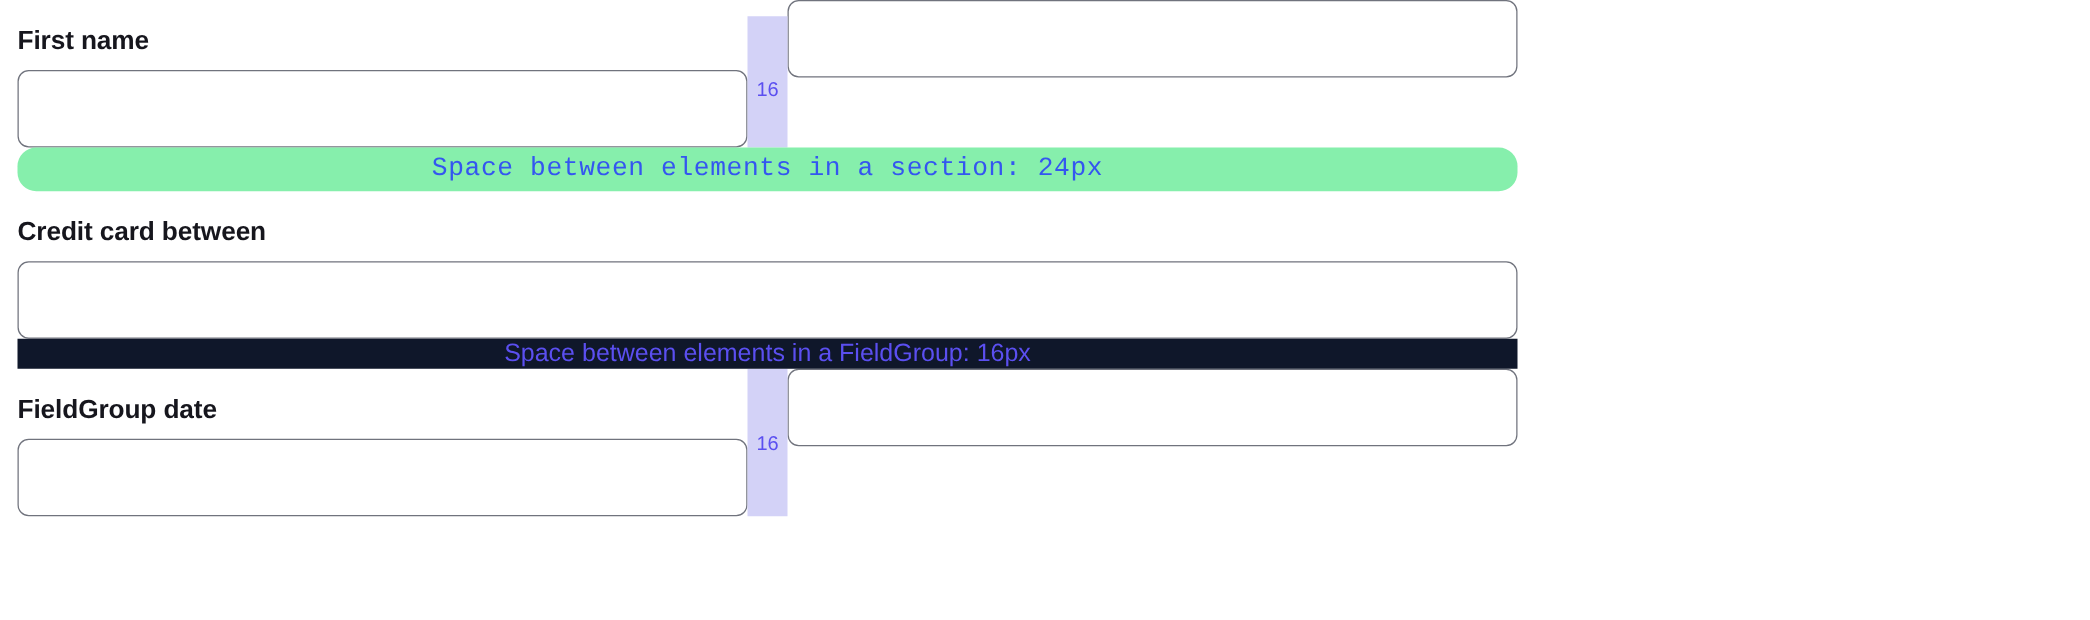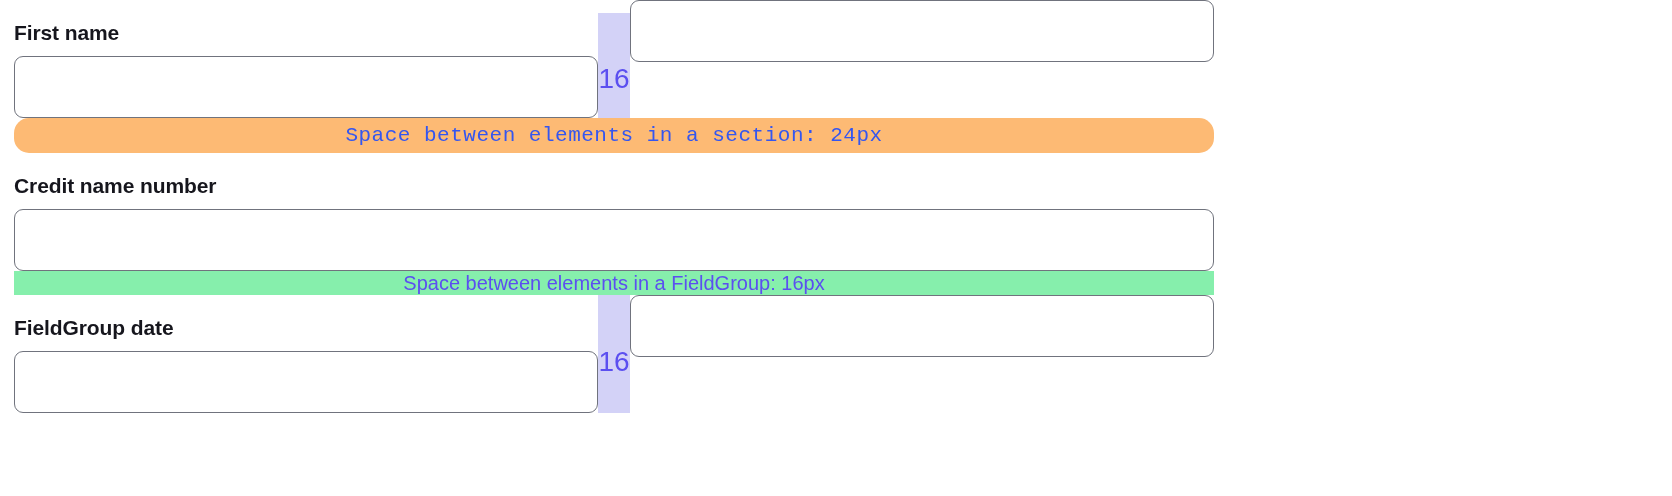--- a/index.html
+++ b/index.html
@@ -90,21 +90,21 @@
     background: #d3d2f7;
   }
   
   .row-top .gap-v .gap-v-fill { top: 13px; bottom: 0; }
   
   .row-bottom .gap-v .gap-v-fill { top: 0; bottom: 0; }
 
   .gap-v-label {
     position: absolute;
     z-index: 3;
-    font-size: 28px;
+    font-size: 16px;
     font-family: "Liberation Sans", sans-serif;
     color: #5b4ff0;
     line-height: 1;
     left: 50%;
     transform: translateX(-50%);
     white-space: nowrap;
   }
   .row-top .gap-v-label { top: 65px; }
   .row-bottom .gap-v-label { top: 53px; }
 
@@ -113,34 +113,34 @@
     width: 1200px;
     display: flex;
     align-items: center;
     justify-content: center;
     box-sizing: border-box;
     position: relative;
     z-index: 2;
   }
   .gap-band.section {
     height: 35px;
-    background: #fdba74;
+    background: #86efac;
     border-radius: 15px;
   }
   .gap-band.section .gap-band-label {
     font-family: "Liberation Mono", monospace;
     font-size: 21px;
     color: #3456f0;
     line-height: 1;
     letter-spacing: 0.5px;
     white-space: nowrap;
   }
   .gap-band.fieldgroup {
     height: 24px;
-    background: #86efac;
+    background: #0f172a;
   }
   .gap-band.fieldgroup .gap-band-label {
     font-family: "Liberation Sans", sans-serif;
     font-size: 20px;
     color: #5b4ff0;
     line-height: 1;
     white-space: nowrap;
   }
 </style>
 </head>
@@ -167,21 +167,21 @@
       </div>
 
     </div>
 
     <div class="gap-band section">
       <span class="gap-band-label">Space between elements in a section: 24px</span>
     </div>
 
     <div class="field-row">
       <div class="field-col full">
-        <div class="field-label">Credit name number</div>
+        <div class="field-label">Credit card between</div>
         <input class="field-input" type="text" value="" placeholder="" style="">
       </div>
     </div>
 
     <div class="gap-band fieldgroup">
       <span class="gap-band-label">Space between elements in a FieldGroup: 16px</span>
     </div>
 
     <div class="field-row row-bottom">
 

